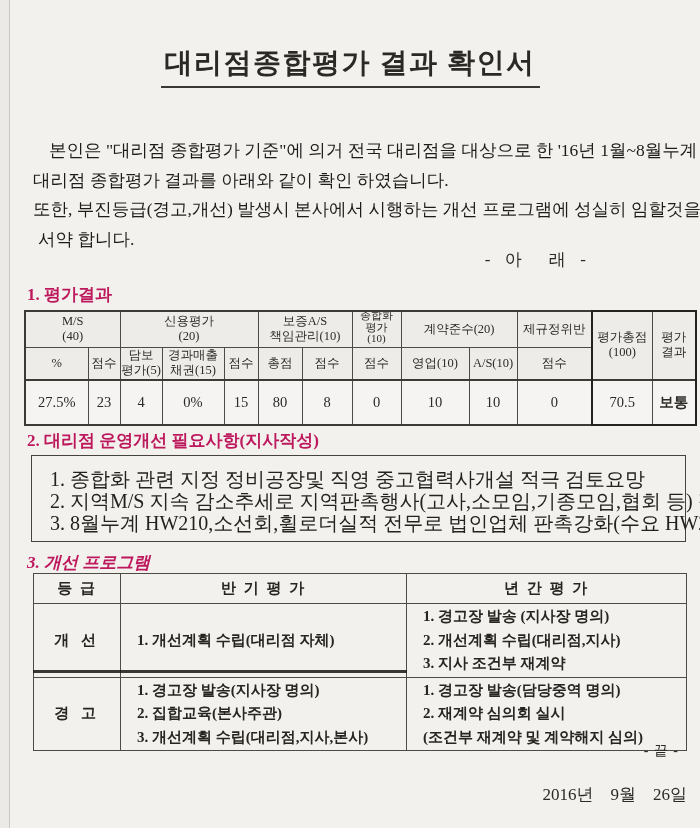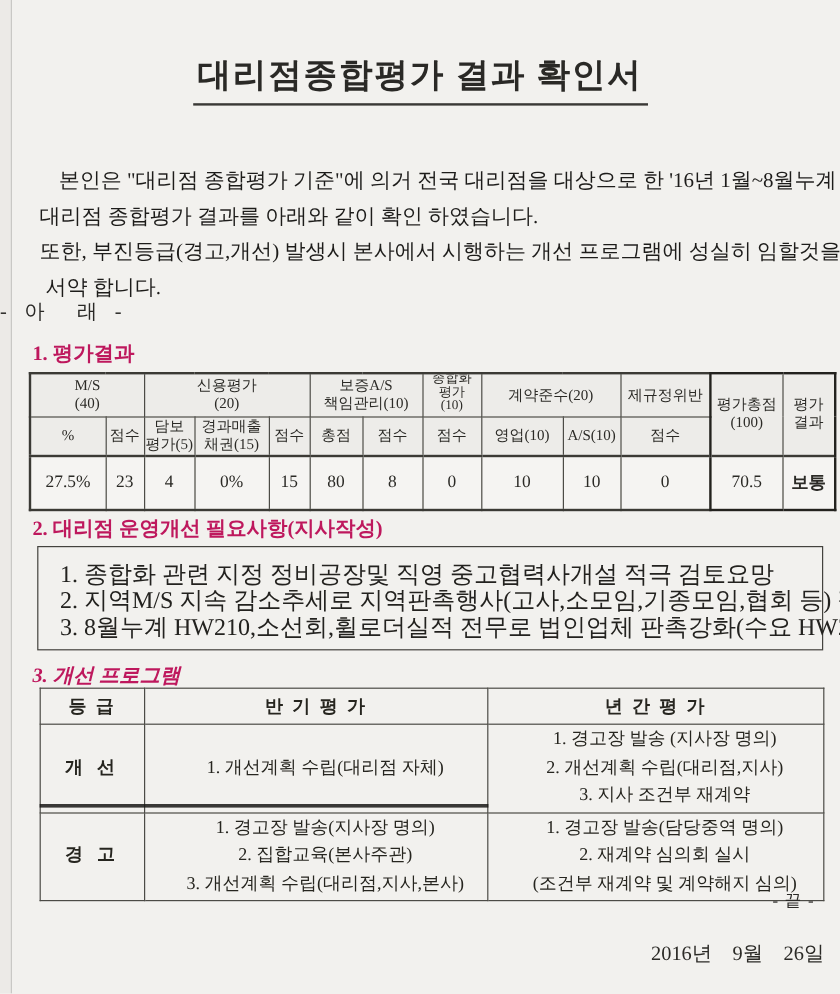--- a/index.html
+++ b/index.html
@@ -17,21 +17,21 @@
   .doc-title span{
     display:inline-block;font-size:28px;font-weight:600;letter-spacing:1.5px;
     color:#2a2926;border-bottom:2px solid #3a3936;padding:0 4px 4px 4px;
   }
   
   .intro{position:absolute;top:136px;left:33px;width:667px;font-size:17.5px;
     line-height:29.5px;color:#1d1c1a;}
   .intro .ln{white-space:nowrap;}
   .intro .ln1{text-indent:16px;}
   .intro .ln4{text-indent:5px;}
-  .below-mark{position:absolute;top:248px;left:0;width:588px;text-align:left;
+  .below-mark{position:absolute;top:248px;left:0;width:588px;text-align:right;
     font-size:17px;letter-spacing:2px;white-space:pre;color:#2a2926;}
   
   .sec-head{position:absolute;left:27px;font-size:17px;font-weight:600;color:#be185d;}
   .sec1-head{top:283px;}
   .sec2-head{top:429px;}
   .sec3-head{top:551px;font-style:italic;}
   
   table{border-collapse:collapse;table-layout:fixed;}
   .t1{position:absolute;left:24px;top:310px;width:671px;
     border:2px solid #3b3a35;}
@@ -55,21 +55,21 @@
   .s2-box .item{margin:0 0 0 18px;font-size:20px;line-height:22px;
     white-space:nowrap;color:#23221f;}
   .s2-box .item:first-child{margin-top:12px;}
   
   .t3{position:absolute;left:33px;top:573px;width:653px;border:1.8px solid #3b3a35;}
   .t3 th,.t3 td{border:1.5px solid #4c4b46;vertical-align:middle;color:#26251f;
     white-space:pre-line;}
   .t3 th{height:27px;font-weight:bold;font-size:15px;letter-spacing:2px;text-align:center;}
   .t3 td{height:70px;font-size:15px;line-height:23.5px;}
   .t3 .grade{text-align:center;letter-spacing:4px;font-weight:bold;}
-  .t3 .plan{text-align:center;padding-left:16px;}
+  .t3 .plan{text-align:left;padding-left:16px;font-weight:bold;}
   
   .artifact-line{position:absolute;left:33px;top:670px;width:374px;height:3px;
     background:#191815;opacity:.85;}
   
   .end-mark{position:absolute;top:742px;right:21px;font-size:14px;letter-spacing:1px;
     white-space:pre;color:#2a2926;}
   .doc-date{position:absolute;top:783px;right:13px;font-size:17px;white-space:pre;
     color:#2b2a26;}
 </style>
 </head>

